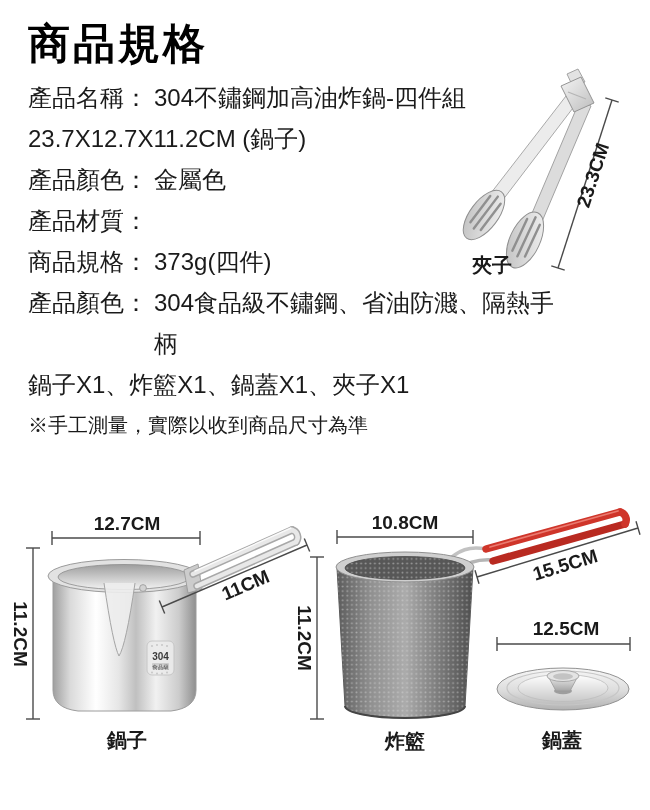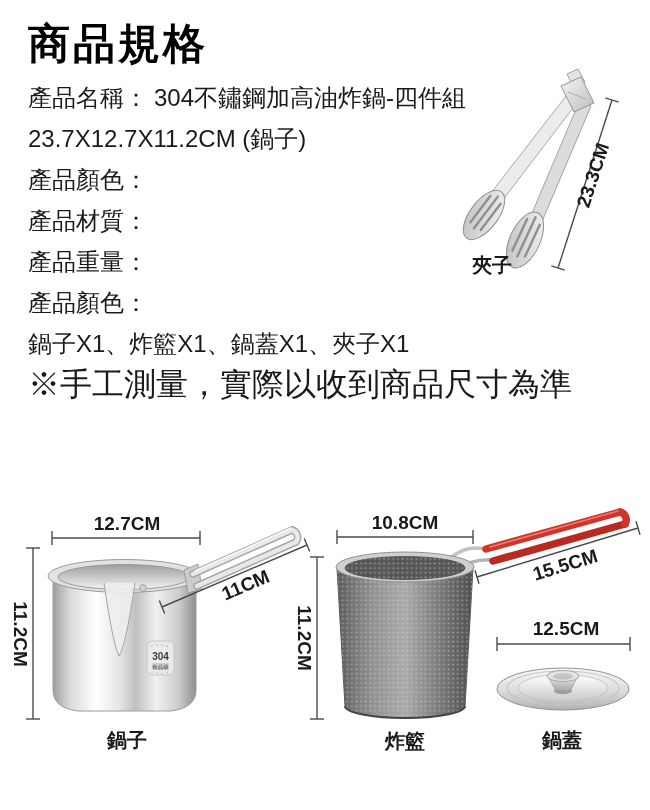--- a/index.html
+++ b/index.html
@@ -4,21 +4,21 @@
 <style>
   html,body{margin:0;padding:0;background:#fff;}
   .page{position:relative;width:650px;height:810px;background:#ffffff;overflow:hidden;
         font-family:"Liberation Sans",sans-serif;color:#1a1a1a;}
   .title{position:absolute;left:28px;top:16px;margin:0;font-size:42px;font-weight:700;
          letter-spacing:3px;color:#000;}
   .specs{position:absolute;left:28px;top:77px;width:605px;font-size:24px;line-height:41px;}
   .row{display:flex;}
   .lbl{flex:0 0 126px;white-space:nowrap;}
   .val{flex:1;white-space:pre-line;}
-  .note{font-size:32px;line-height:41px;font-family:Liberation Serif, serif;}
+  .note{font-size:20px;line-height:41px;font-family:Liberation Serif, serif;}
   .fig{position:absolute;}
   svg text{font-family:"Liberation Sans",sans-serif;fill:#1a1a1a;}
   svg .dim{font-size:19px;font-weight:600;}
   svg .part{font-size:20px;font-weight:600;}
   svg .dimline{stroke:#4a4a4a;stroke-width:1.4;}
 </style>
 </head>
 <body>
 
 <div class="page">
@@ -28,29 +28,33 @@
   <div class="specs">
     <div class="row">
       <span class="lbl">產品名稱：</span>
       <span class="val">304不鏽鋼加高油炸鍋-四件組</span>
     </div>
     <div class="row">
       <span class="val">23.7X12.7X11.2CM (鍋子)</span>
     </div>
     <div class="row">
       <span class="lbl">產品顏色：</span>
+      <span class="val">金屬色</span>
     </div>
     <div class="row">
       <span class="lbl">產品材質：</span>
     </div>
     <div class="row">
-      <span class="lbl">產品重量：</span>
+      <span class="lbl">商品規格：</span>
+      <span class="val">373g(四件)</span>
     </div>
     <div class="row">
       <span class="lbl">產品顏色：</span>
+      <span class="val">304食品級不鏽鋼、省油防濺、隔熱手
+柄</span>
     </div>
     <div class="row">
       <span class="val">鍋子X1、炸籃X1、鍋蓋X1、夾子X1</span>
     </div>
     <div class="note">※手工測量，實際以收到商品尺寸為準</div>
   </div>
 
   <svg class="fig" style="left:420px;top:55px;" width="230" height="230" viewBox="420 55 230 230">
     <defs>
       <linearGradient id="tongG" x1="0" y1="0" x2="1" y2="1">

